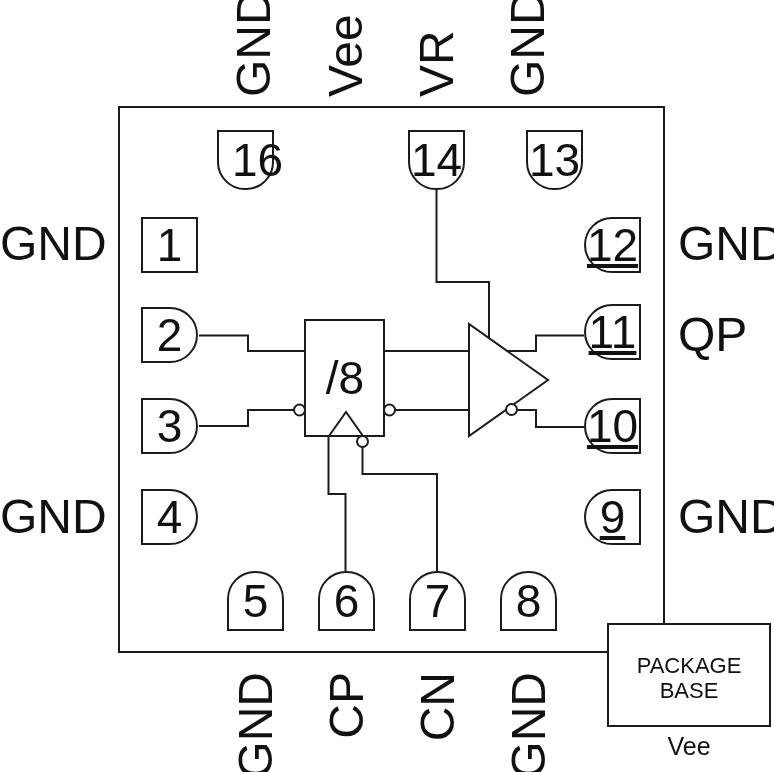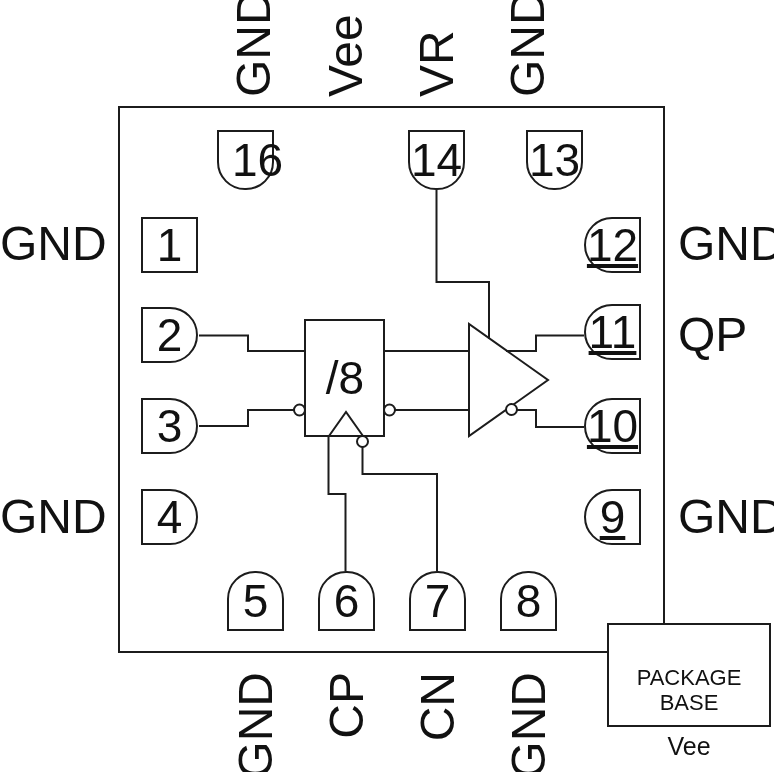--- a/index.html
+++ b/index.html
@@ -48,21 +48,21 @@
 
   .divider-label {
     position:absolute; left:305px; top:320px; width:80px; height:116px;
     display:flex; align-items:center; justify-content:center;
     font-size:46px; color:var(--text);
   }
 
   .pkg-box {
     position:absolute; left:607px; top:623px; width:164px; height:104px;
     border:2px solid var(--line); background:var(--bg);
-    text-align:center; font-size:22px; line-height:25px; padding-top:40px;
+    text-align:center; font-size:22px; line-height:25px; padding-top:28px;
     color:var(--text);
   }
   .pkg-net {
     position:absolute; left:607px; top:733px; width:164px;
     text-align:center; font-size:25px; line-height:26px; color:var(--text);
   }
 </style>
 </head>
 <body>
 

